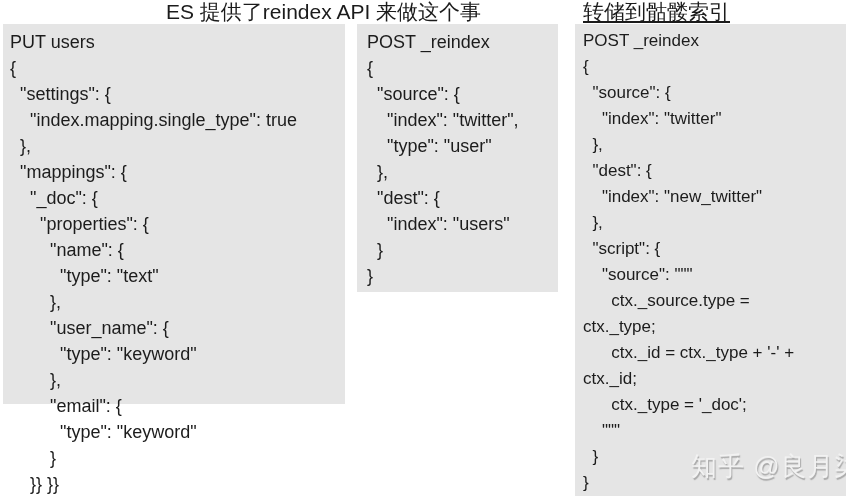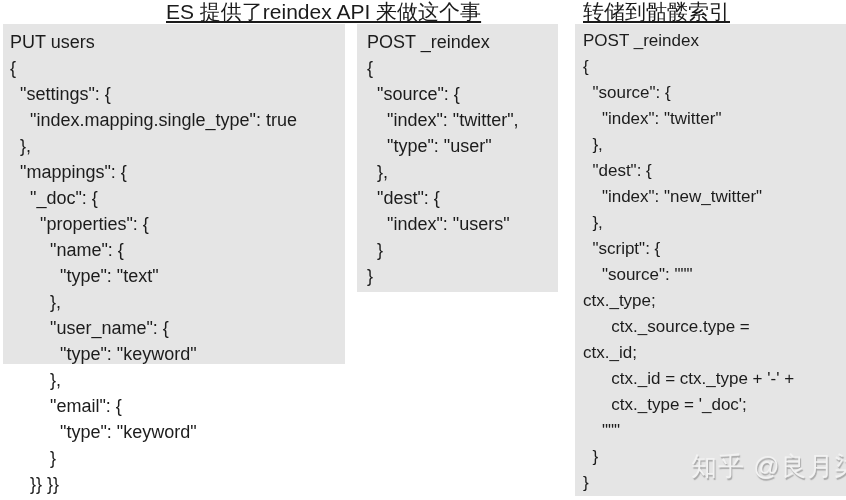--- a/index.html
+++ b/index.html
@@ -13,32 +13,32 @@
     color: #1c1c1c;
   }
   .caption {
     position: absolute;
     top: 0px;
     font-size: 21px;
     line-height: 23px;
     white-space: nowrap;
     color: #1b1b1b;
   }
-  .caption-1 { left: 166px; text-decoration: underline; }
+  .caption-1 { left: 166px; }
   .caption-2 { left: 583px; text-decoration: underline; }
   .panel {
     position: absolute;
     background: #e5e5e5;
     box-sizing: border-box;
     font-size: 18px;
     line-height: 26px;
   }
   .panel .code-line { white-space: pre; }
   .panel .bold { font-weight: 400; }
-  .panel-left  { left: 3px;   top: 24px; width: 342px; height: 340px; padding: 5px 0 0 7px; }
+  .panel-left  { left: 3px;   top: 24px; width: 342px; height: 380px; padding: 5px 0 0 7px; }
   .panel-mid   { left: 357px; top: 24px; width: 201px; height: 268px; padding: 5px 0 0 10px; }
   .panel-right { left: 575px; top: 24px; width: 271px; height: 472px; padding: 4px 0 0 8px; font-size: 17px; }
   .watermark {
     position: absolute;
     left: 666px;
     top: 449px;
     font-size: 26px;
     letter-spacing: 1px;
     white-space: nowrap;
     color: #f2f2f2;
@@ -93,24 +93,24 @@
       <div class="code-line"><span>POST _reindex</span></div>
       <div class="code-line"><span>{</span></div>
       <div class="code-line"><span>  "source": {</span></div>
       <div class="code-line"><span>    "index": "twitter"</span></div>
       <div class="code-line"><span>  },</span></div>
       <div class="code-line"><span>  "dest": {</span></div>
       <div class="code-line"><span>    "index": "new_twitter"</span></div>
       <div class="code-line"><span>  },</span></div>
       <div class="code-line"><span class="bold">  "script": {</span></div>
       <div class="code-line"><span class="bold">    "source": """</span></div>
+      <div class="code-line"><span class="bold">      ctx._source.type =</span></div>
       <div class="code-line"><span class="bold">ctx._type;</span></div>
-      <div class="code-line"><span class="bold">      ctx._source.type =</span></div>
+      <div class="code-line"><span class="bold">      ctx._id = ctx._type + '-' +</span></div>
       <div class="code-line"><span class="bold">ctx._id;</span></div>
-      <div class="code-line"><span class="bold">      ctx._id = ctx._type + '-' +</span></div>
       <div class="code-line"><span class="bold">      ctx._type = '_doc';</span></div>
       <div class="code-line"><span class="bold">    """</span></div>
       <div class="code-line"><span class="bold">  }</span></div>
       <div class="code-line"><span>}</span></div>
     </div>
 
   <div class="watermark">知乎 @良月柒</div>
 
 </div>
 

